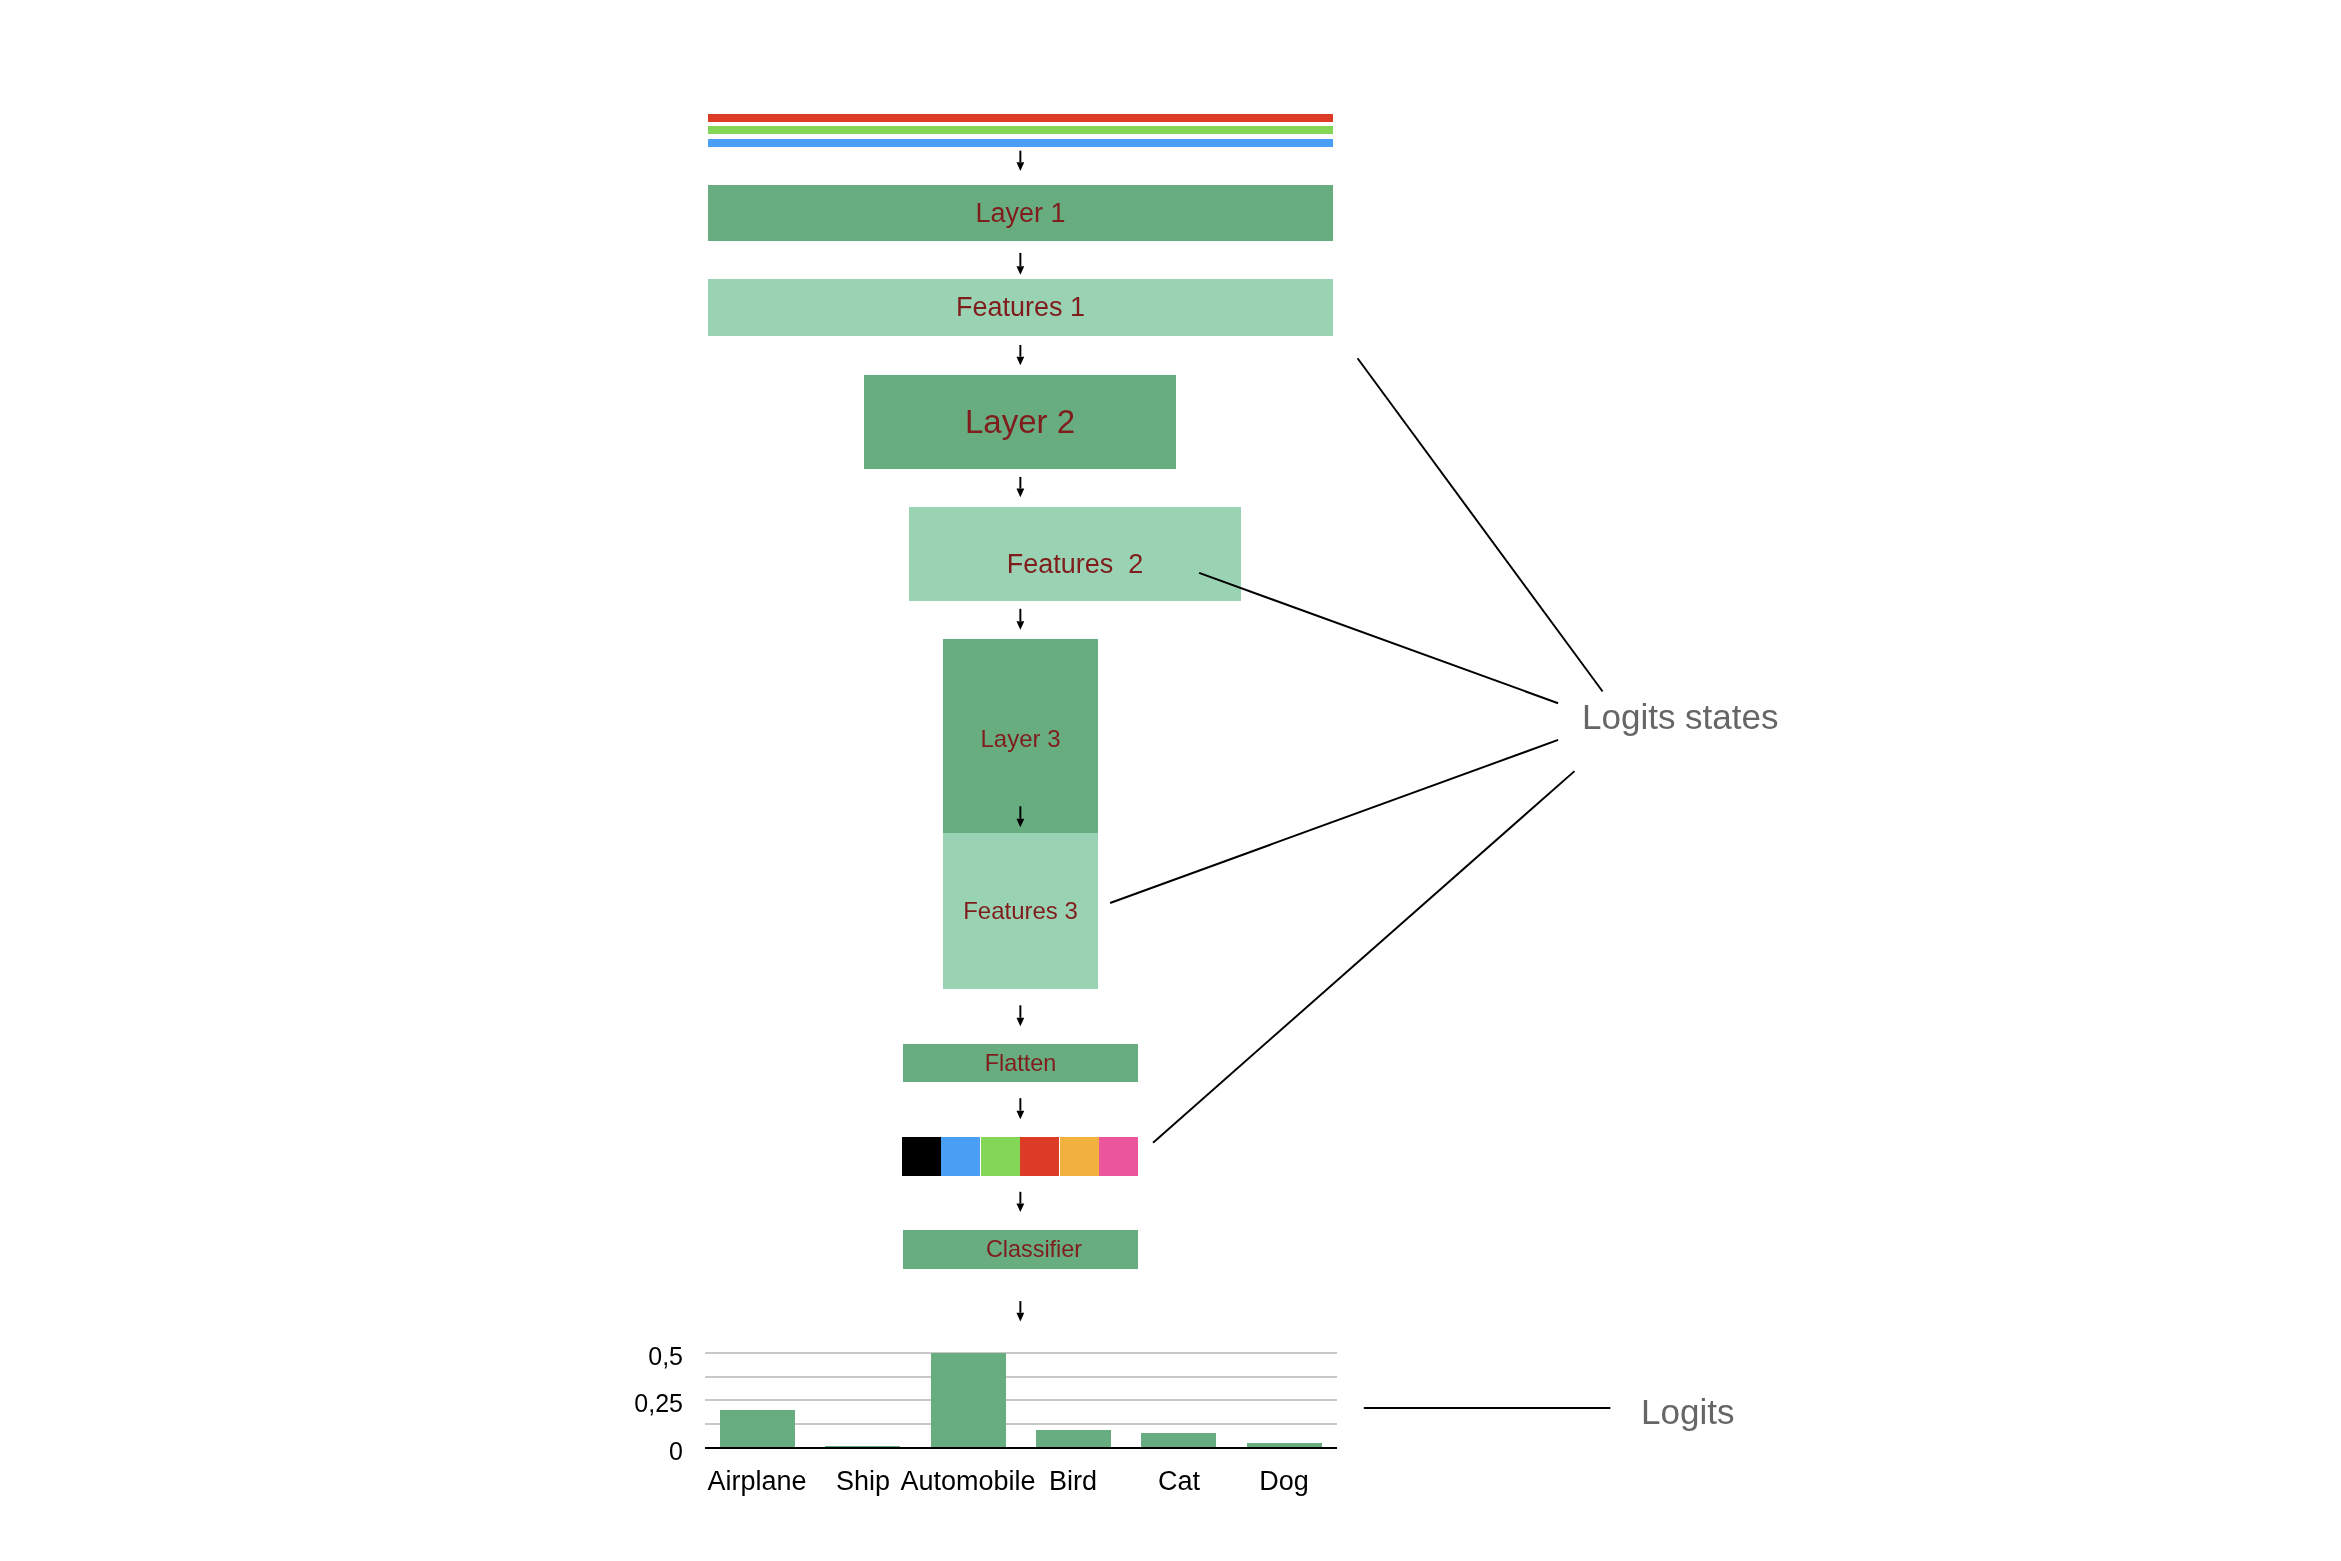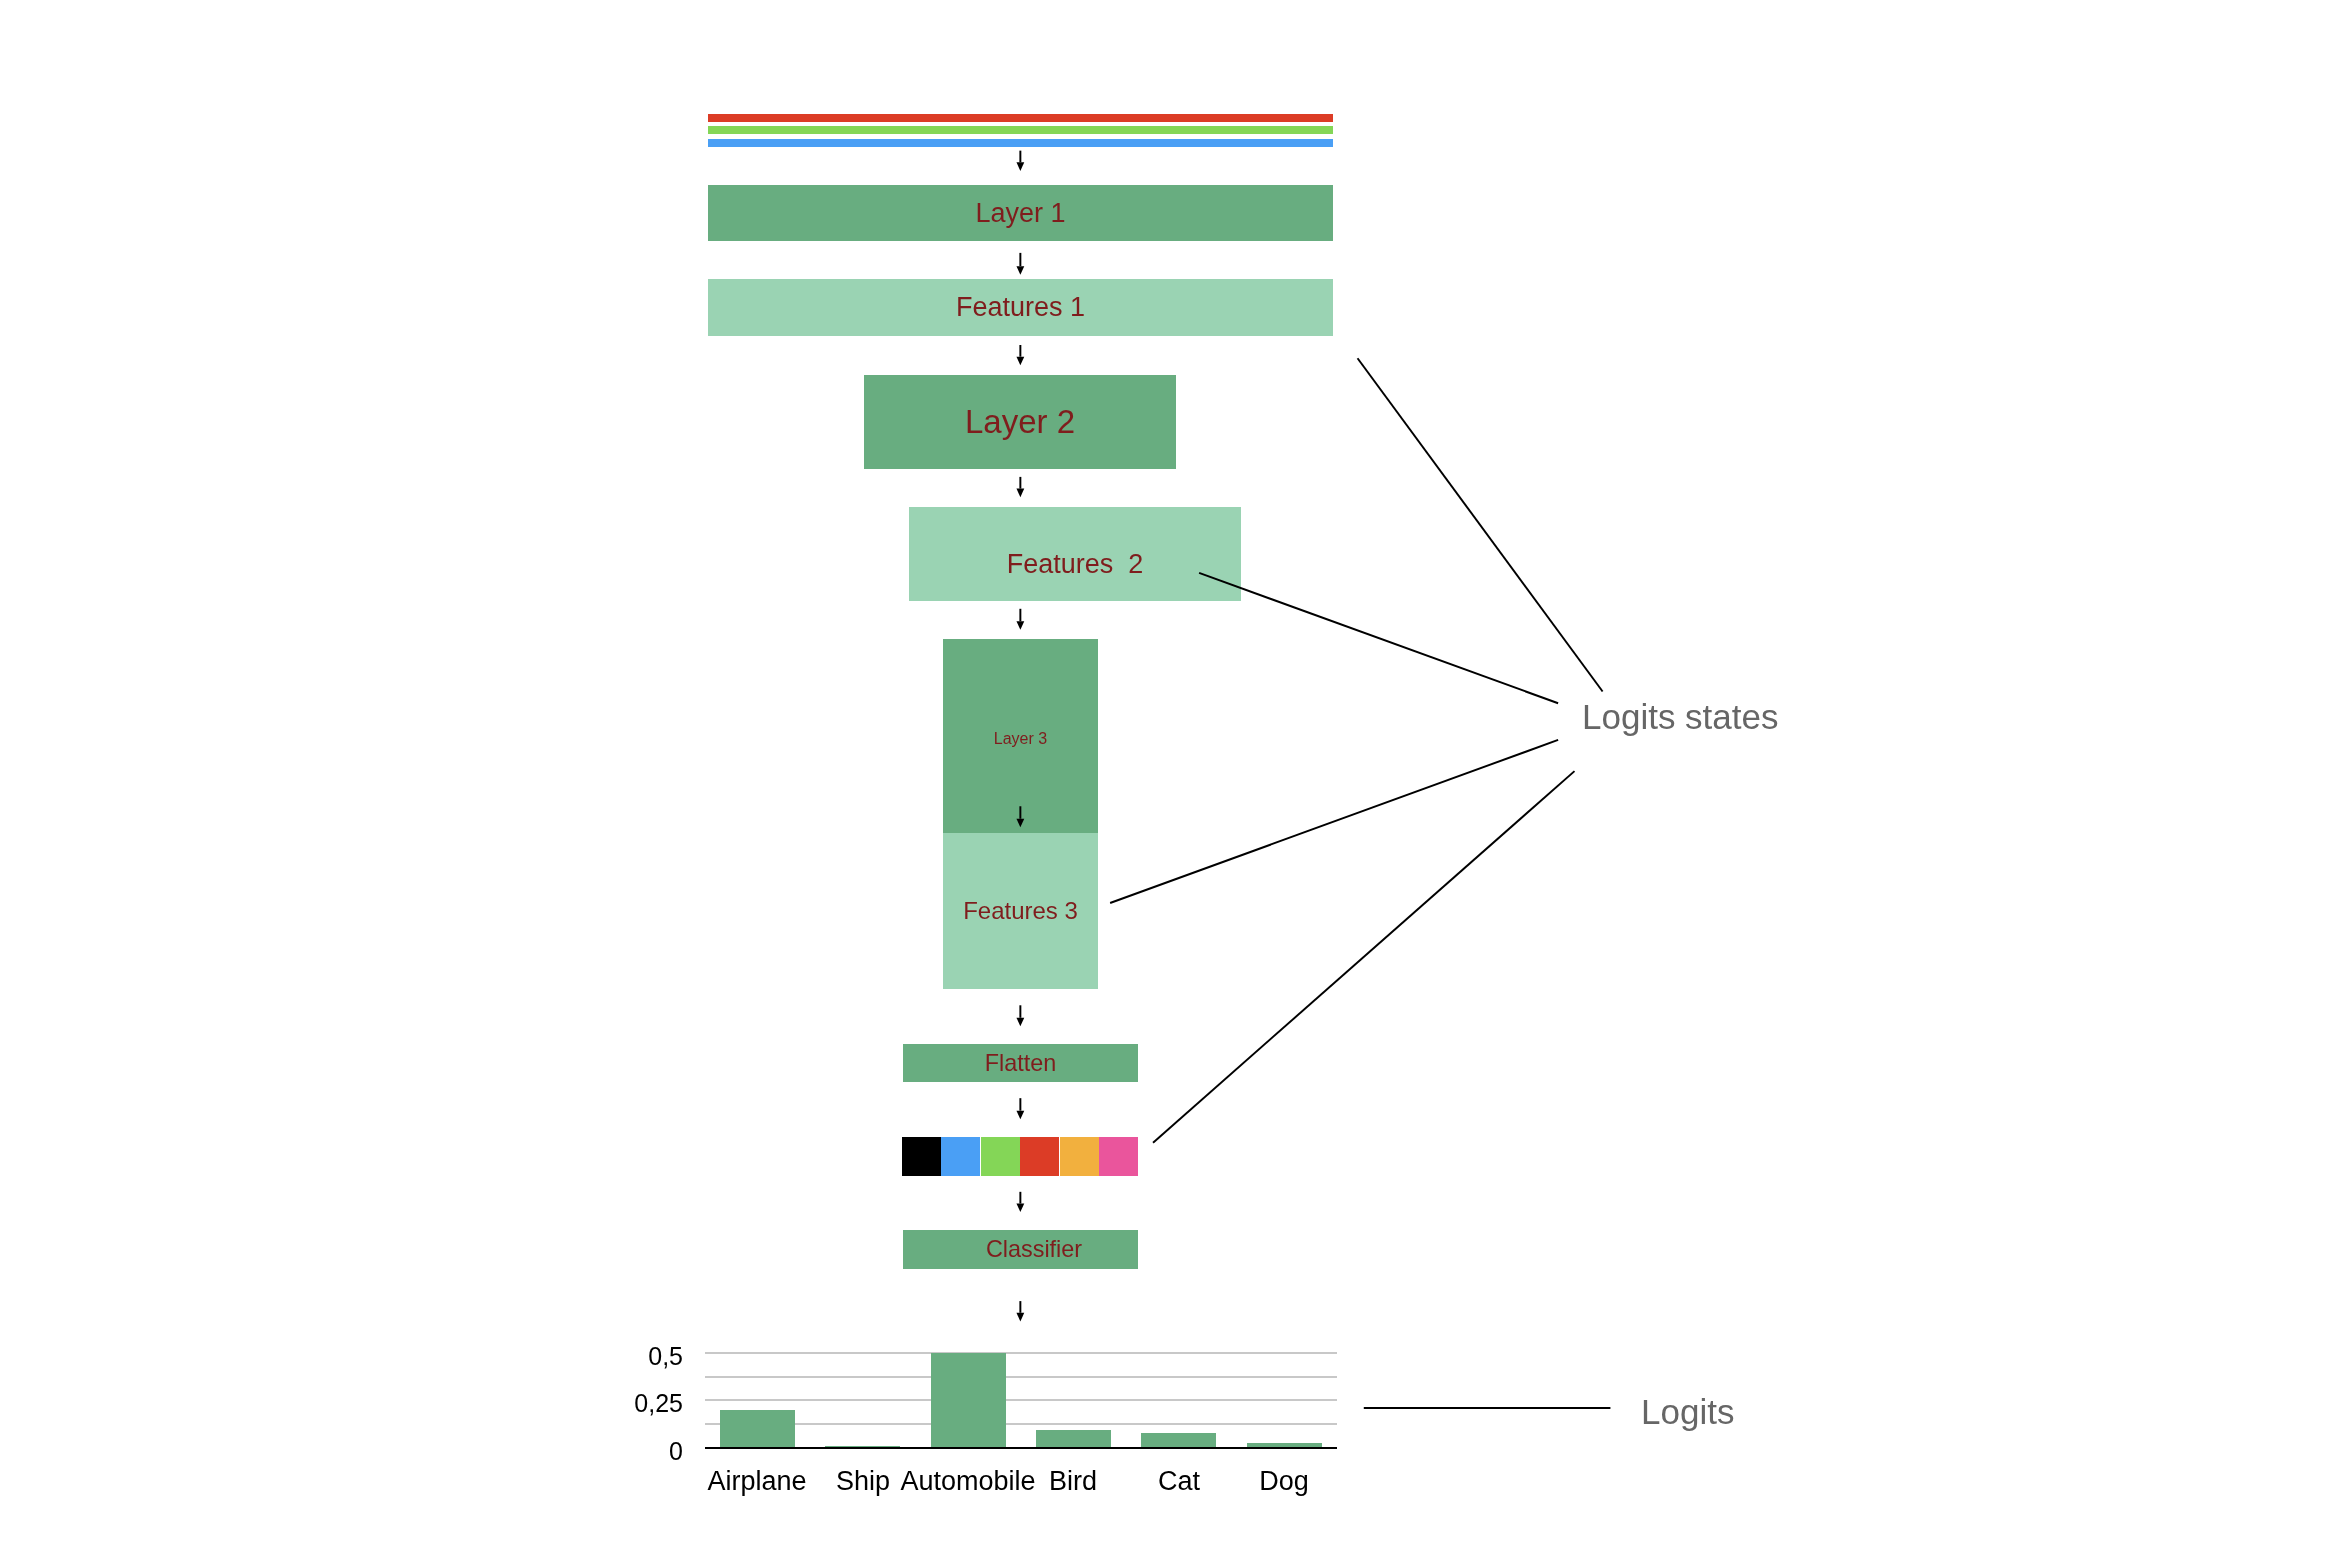--- a/index.html
+++ b/index.html
@@ -33,21 +33,21 @@
 </div>
 <div class="box light" style="left:708px; top:279px; width:625px; height:57px; font-size:27px;">
   <span>Features 1</span>
 </div>
 <div class="box dark" style="left:864px; top:375px; width:312px; height:94px; font-size:33px;">
   <span>Layer 2</span>
 </div>
 <div class="box light" style="left:864px; top:507px; width:332px; height:94px; font-size:27px; padding-top:21px;margin-left:45px;">
   <span>Features  2</span>
 </div>
-<div class="box dark" style="left:943px; top:639px; width:155px; height:200px; font-size:16px;">
+<div class="box dark" style="left:943px; top:639px; width:155px; height:200px; font-size:24px;">
   <span>Layer 3</span>
 </div>
 <div class="box light" style="left:943px; top:833px; width:155px; height:156px; font-size:24px;">
   <span>Features 3</span>
 </div>
 <div class="box dark" style="left:903px; top:1044px; width:235px; height:38px; font-size:23.4px;text-align:right;">
   <span>Flatten</span>
 </div>
 
 <div class="abs" style="left:902px; top:1137px; width:237px; height:39px;">

